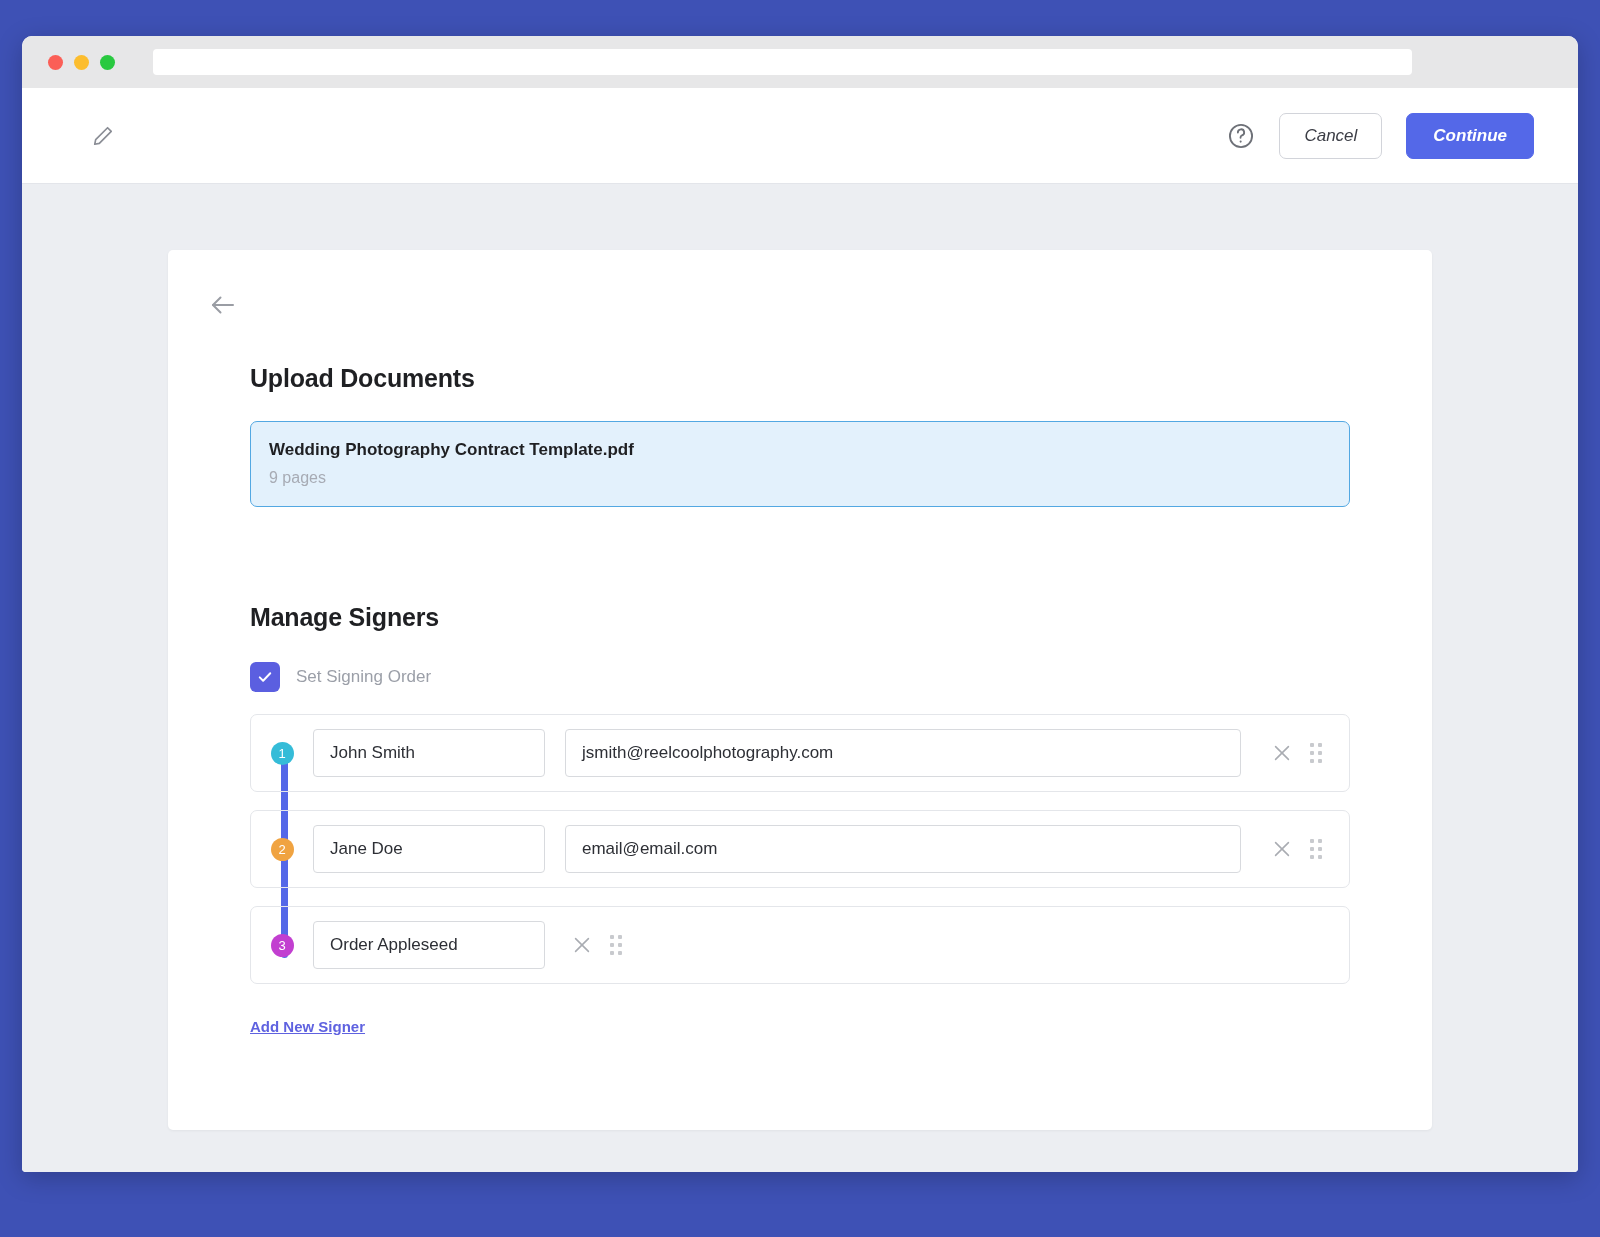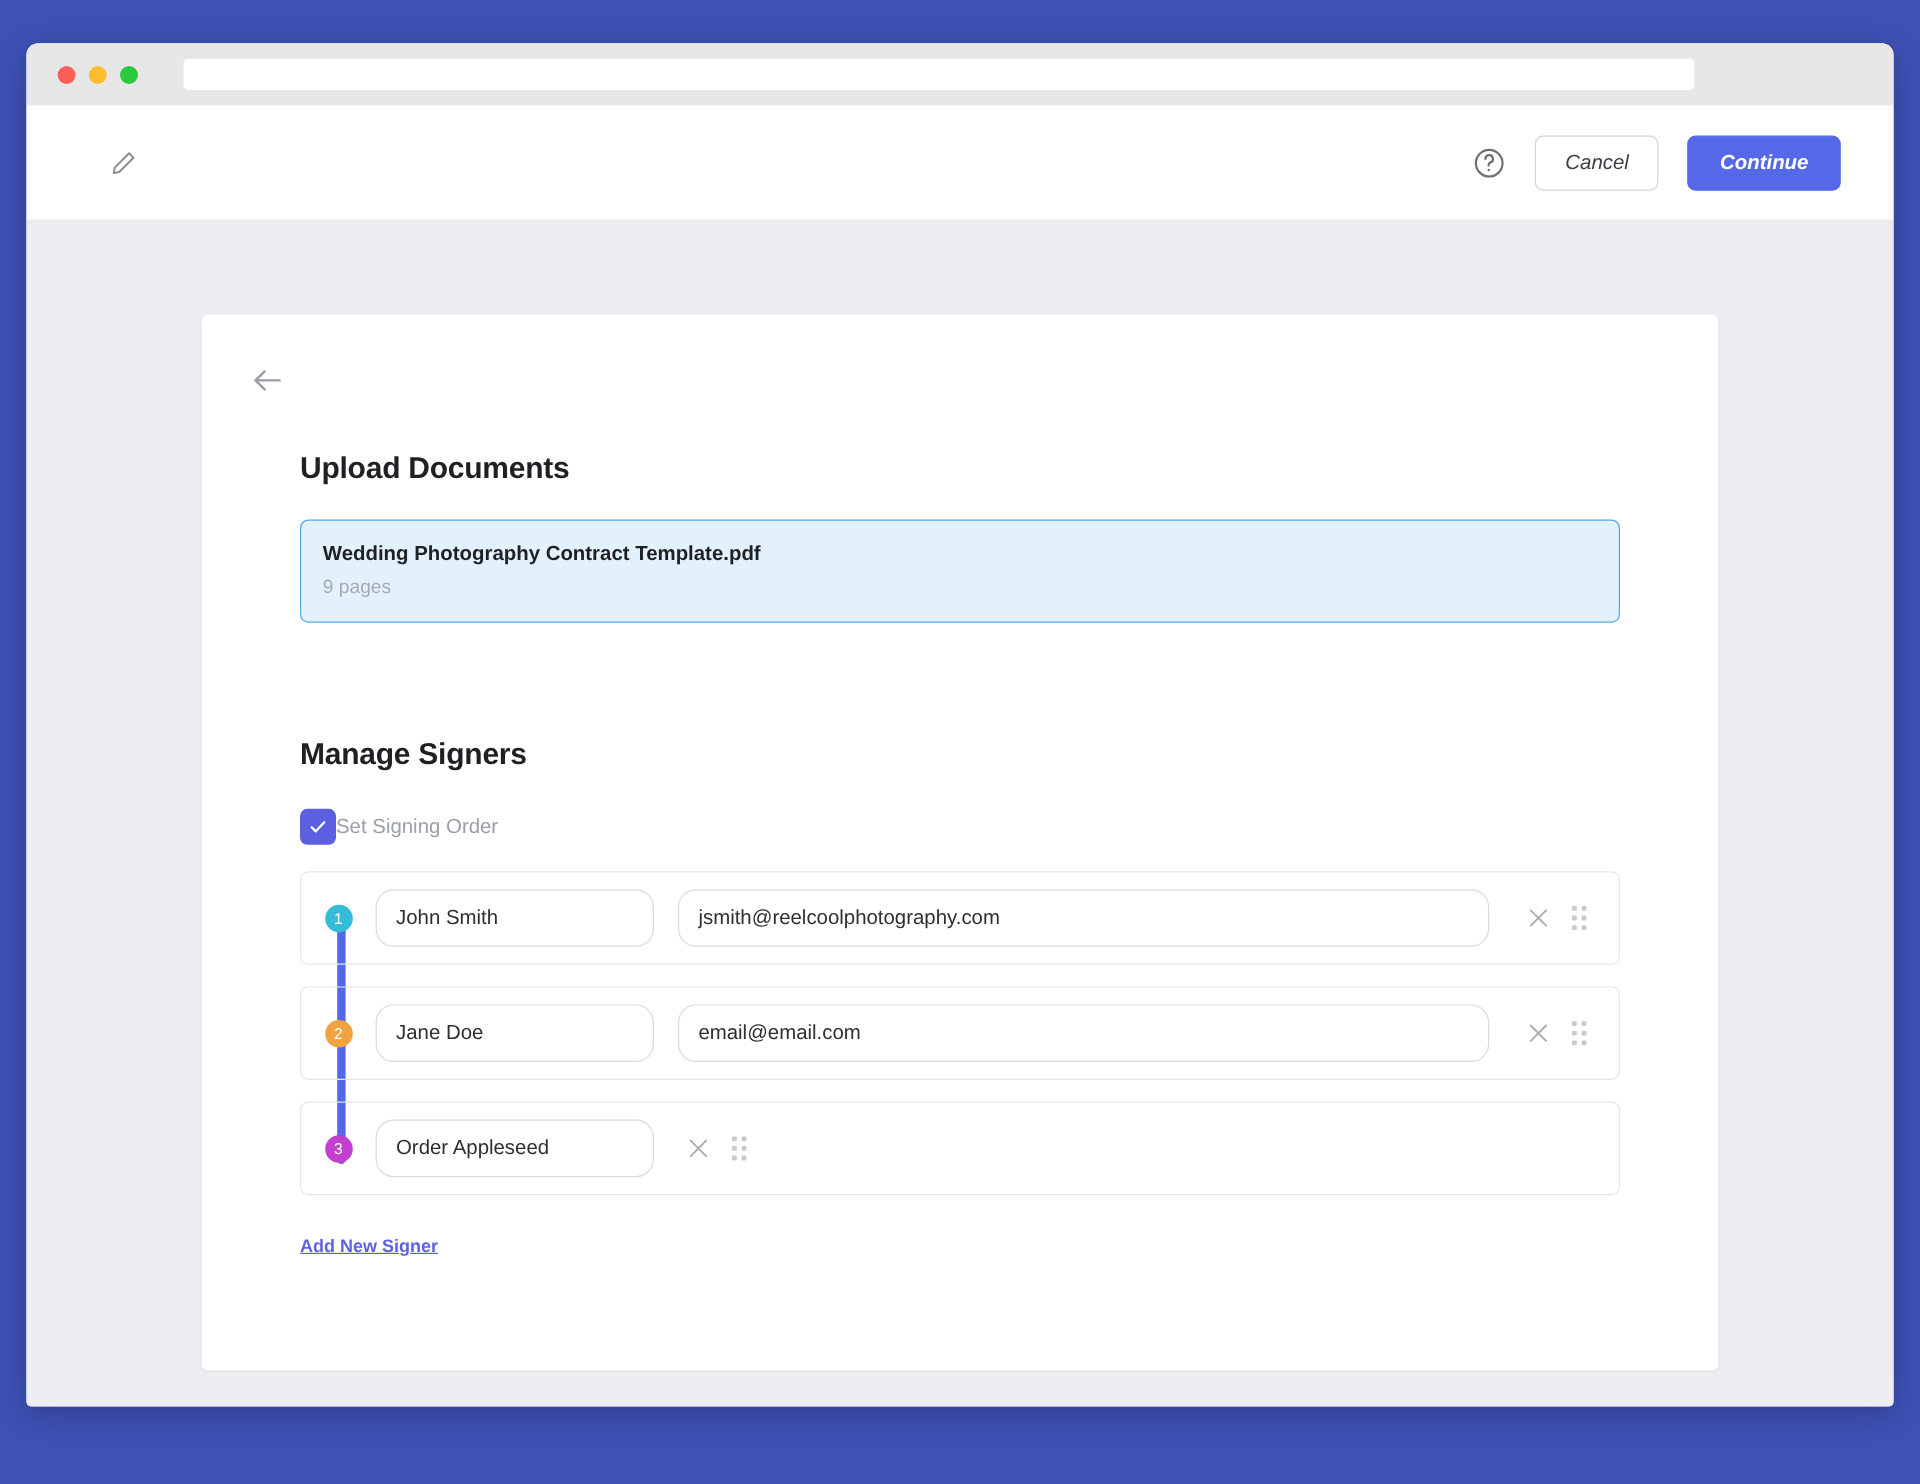--- a/index.html
+++ b/index.html
@@ -107,21 +107,21 @@
 
   
   .app-body {
     background: #eceef2;
     height: calc(1136px - 52px - 96px);
     padding: 62px 0 0 0;
     overflow: hidden;
   }
   .content-card {
     width: 1264px;
-    margin: 16px auto;
+    margin: 4px auto;
     background: #ffffff;
     border-radius: 5px;
     min-height: 880px;
     padding: 34px 0 0 0;
     box-shadow: 0 1px 3px rgba(0,0,0,0.05);
   }
   .back-row { padding: 0 0 0 34px; }
   .back-arrow { display: inline-flex; cursor: pointer; padding: 6px; }
 
   .section {
@@ -156,20 +156,21 @@
     color: #a7abb4;
   }
 
   .signers-block { margin-top: 96px; }
 
   
   .checkbox-row {
     display: flex;
     align-items: center;
     margin-top: 30px;
+    gap: 16px;
   }
   .checkbox {
     width: 30px; height: 30px;
     border-radius: 6px;
     background: #5b5fe0;
     display: flex;
     align-items: center;
     justify-content: center;
     cursor: pointer;
   }
@@ -217,21 +218,21 @@
     color: #ffffff;
     font-size: 13px;
     display: flex;
     align-items: center;
     justify-content: center;
     font-weight: normal;
   }
   .field {
     height: 48px;
     border: 1px solid #d8dade;
-    border-radius: 15px;
+    border-radius: 4px;
     background: #ffffff;
     display: flex;
     align-items: center;
     padding: 0 16px;
     font-size: 17px;
     color: #2d2f35;
   }
   .field-name  { width: 232px; margin-right: 20px; }
   .field-email { flex: 1; margin-right: 24px; }
   .row-remove {

